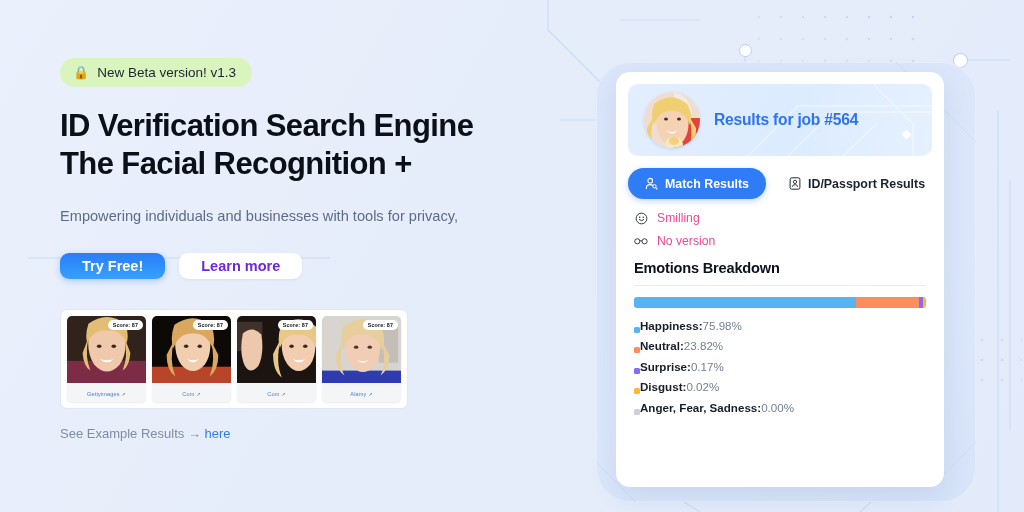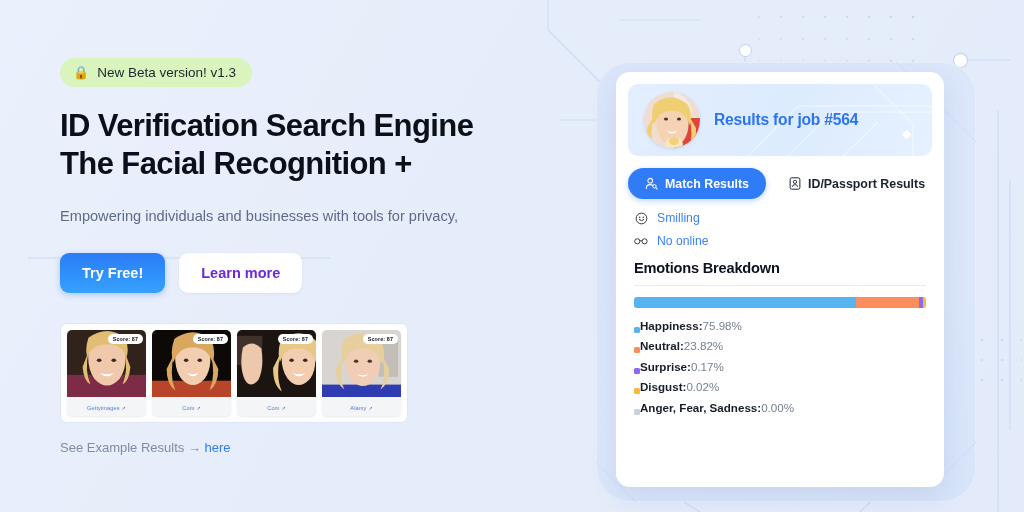--- a/index.html
+++ b/index.html
@@ -108,21 +108,21 @@
     gap: 14px;
     margin-top: 25px;
   }
   .btn {
     border: none;
     cursor: pointer;
     border-radius: 9px;
     font-size: 14.5px;
     font-weight: 700;
     font-family: inherit;
-    height: 40px;
+    height: 26px;
     display: inline-flex;
     align-items: center;
     justify-content: center;
     padding: 1px 22px;
   }
   .btn-primary {
     background: linear-gradient(180deg, #2c7cf7 0%, #2f91fb 55%, #37a0fd 100%);
     color: #ffffff;
     box-shadow: 0 2px 6px rgba(45,122,247,.32);
     min-width: 105px;
@@ -299,21 +299,21 @@
   }
 
   .attr-list {
     padding: 12px 0 0 18px;
   }
   .attr-row {
     display: flex;
     align-items: center;
     gap: 9px;
     font-size: 12.2px;
-    color: #3b82f6;
+    color: #ec4899;
     margin-bottom: 9px;
   }
   .attr-ico {
     width: 14px;
     display: flex;
     justify-content: center;
     color: #1b2230;
   }
 
   .section-title {
@@ -617,21 +617,21 @@
     </div>
 
     <div class="attr-row">
       <span class="attr-ico">
         <svg width="15" height="10" viewBox="0 0 18 10">
           <circle cx="4.2" cy="5.4" r="3.3" fill="none" stroke="#1b2230" stroke-width="1.1"></circle>
           <circle cx="13.6" cy="5.4" r="3.3" fill="none" stroke="#1b2230" stroke-width="1.1"></circle>
           <path d="M7.5 5 q1.4 -1 2.8 0" fill="none" stroke="#1b2230" stroke-width="1.1"></path>
         </svg>
       </span>
-      <span>No online</span>
+      <span>No version</span>
     </div>
   </div>
 
   <div class="section-title">Emotions Breakdown</div>
   <div class="divider"></div>
 
 
   <div class="emotion-bar">
     <span style="width:75.98%;background:#58b4f0"></span>
     <span style="width:21.6%;background:#fc8e5e"></span>

